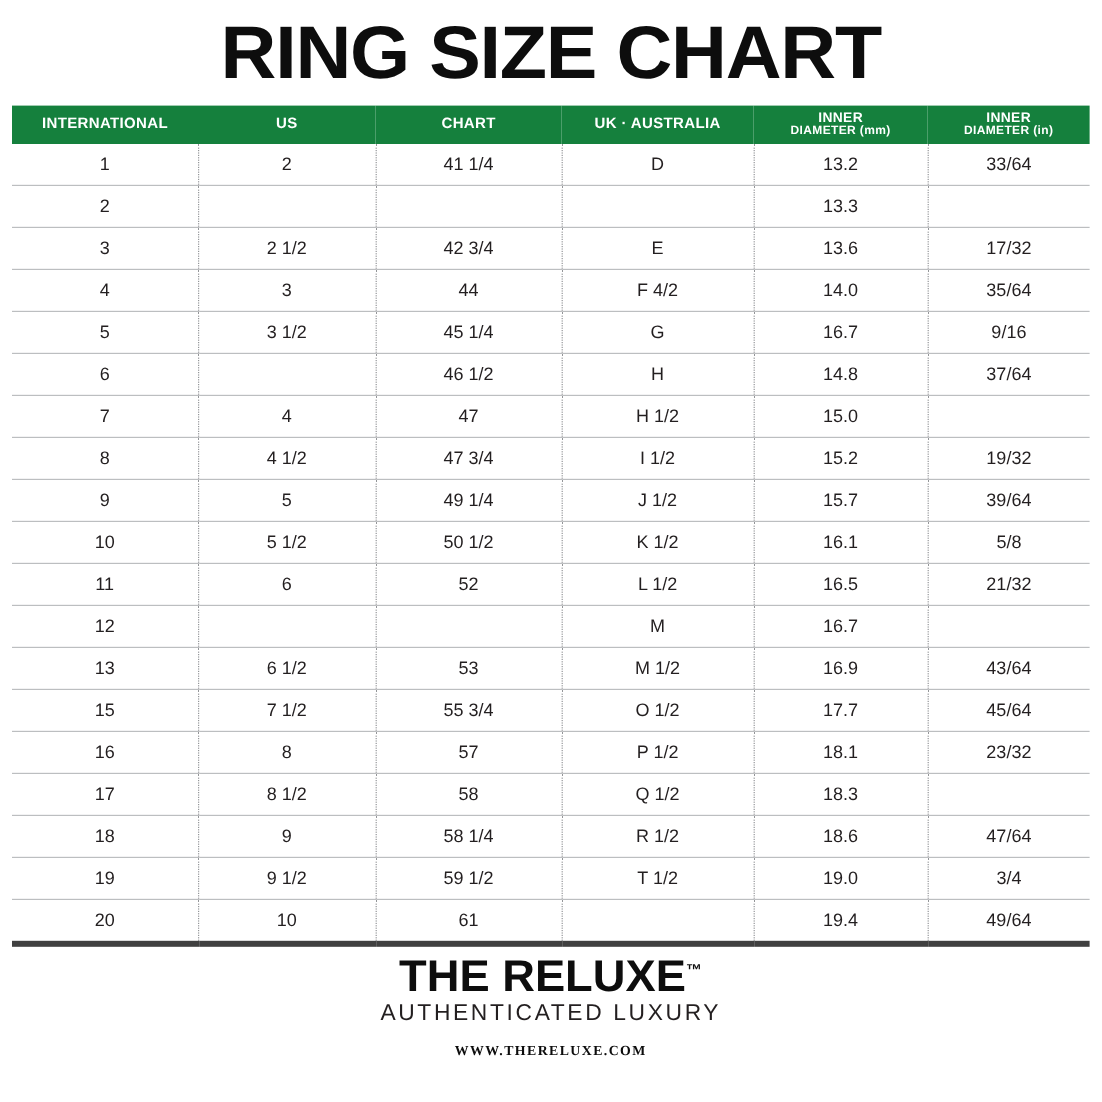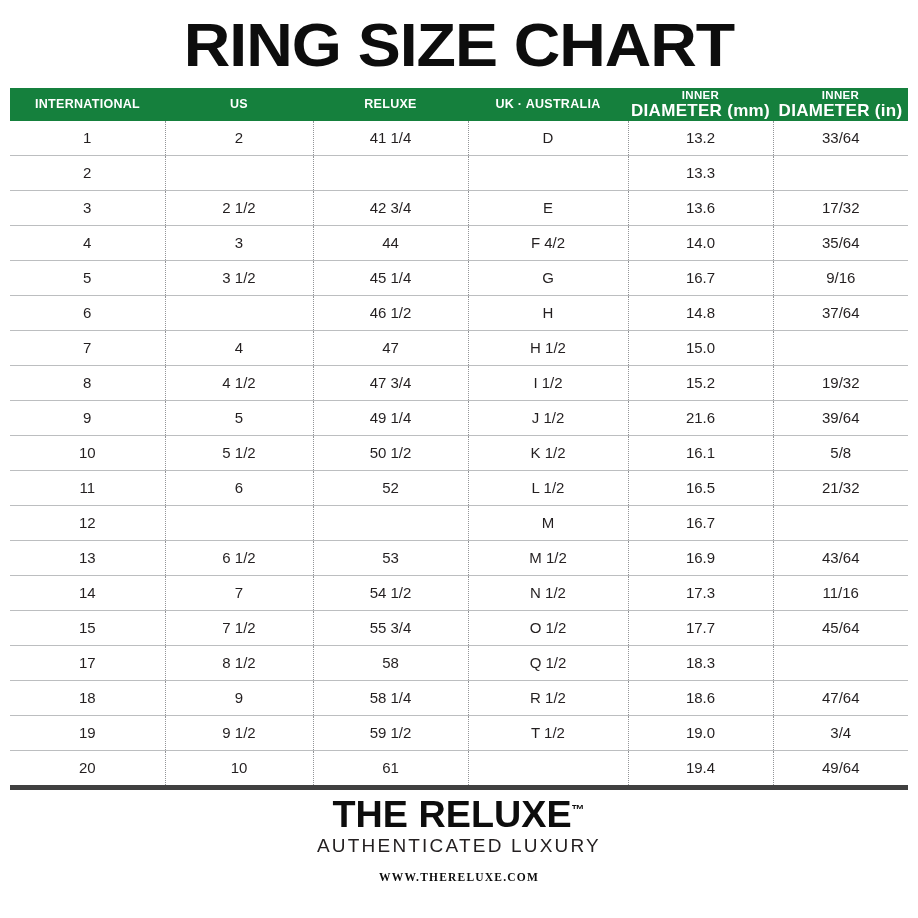--- a/index.html
+++ b/index.html
@@ -48,21 +48,21 @@
     font-weight: bold;
     letter-spacing: 0.3px;
     height: 30px;
     vertical-align: middle;
     text-align: center;
     border: none;
     line-height: 1.05;
   }
   table.size-table thead th .sub {
     display: block;
-    font-size: 17px;
+    font-size: 10px;
     font-weight: bold;
   }
   table.size-table thead th .hdr-small {
     font-size: 11.5px;
   }
   table.size-table tbody td {
     height: 34px;
     text-align: center;
     font-size: 15px;
     color: #231f20;
@@ -137,21 +137,21 @@
       <col class="col-us">
       <col class="col-eu">
       <col class="col-uk">
       <col class="col-mm">
       <col class="col-in">
     </colgroup>
     <thead>
       <tr>
         <th><span>INTERNATIONAL</span></th>
         <th><span>US</span></th>
-        <th><span>RELUXE</span></th>
+        <th><span>CHART</span></th>
         <th><span>UK · AUSTRALIA</span></th>
         <th>
           <span class="hdr-small">INNER</span>
           <span class="sub">DIAMETER (mm)</span>
         </th>
         <th>
           <span class="hdr-small">INNER</span>
           <span class="sub">DIAMETER (in)</span>
         </th>
       </tr>
@@ -219,21 +219,21 @@
           <td>47 3/4</td>
           <td>I 1/2</td>
           <td>15.2</td>
           <td>19/32</td>
         </tr>
         <tr>
           <td>9</td>
           <td>5</td>
           <td>49 1/4</td>
           <td>J 1/2</td>
-          <td>21.6</td>
+          <td>15.7</td>
           <td>39/64</td>
         </tr>
         <tr>
           <td>10</td>
           <td>5 1/2</td>
           <td>50 1/2</td>
           <td>K 1/2</td>
           <td>16.1</td>
           <td>5/8</td>
         </tr>
@@ -255,36 +255,36 @@
         </tr>
         <tr>
           <td>13</td>
           <td>6 1/2</td>
           <td>53</td>
           <td>M 1/2</td>
           <td>16.9</td>
           <td>43/64</td>
         </tr>
         <tr>
-          <td>14</td>
-          <td>7</td>
-          <td>54 1/2</td>
-          <td>N 1/2</td>
-          <td>17.3</td>
-          <td>11/16</td>
-        </tr>
-        <tr>
           <td>15</td>
           <td>7 1/2</td>
           <td>55 3/4</td>
           <td>O 1/2</td>
           <td>17.7</td>
           <td>45/64</td>
         </tr>
         <tr>
+          <td>16</td>
+          <td>8</td>
+          <td>57</td>
+          <td>P 1/2</td>
+          <td>18.1</td>
+          <td>23/32</td>
+        </tr>
+        <tr>
           <td>17</td>
           <td>8 1/2</td>
           <td>58</td>
           <td>Q 1/2</td>
           <td>18.3</td>
           <td></td>
         </tr>
         <tr>
           <td>18</td>
           <td>9</td>

